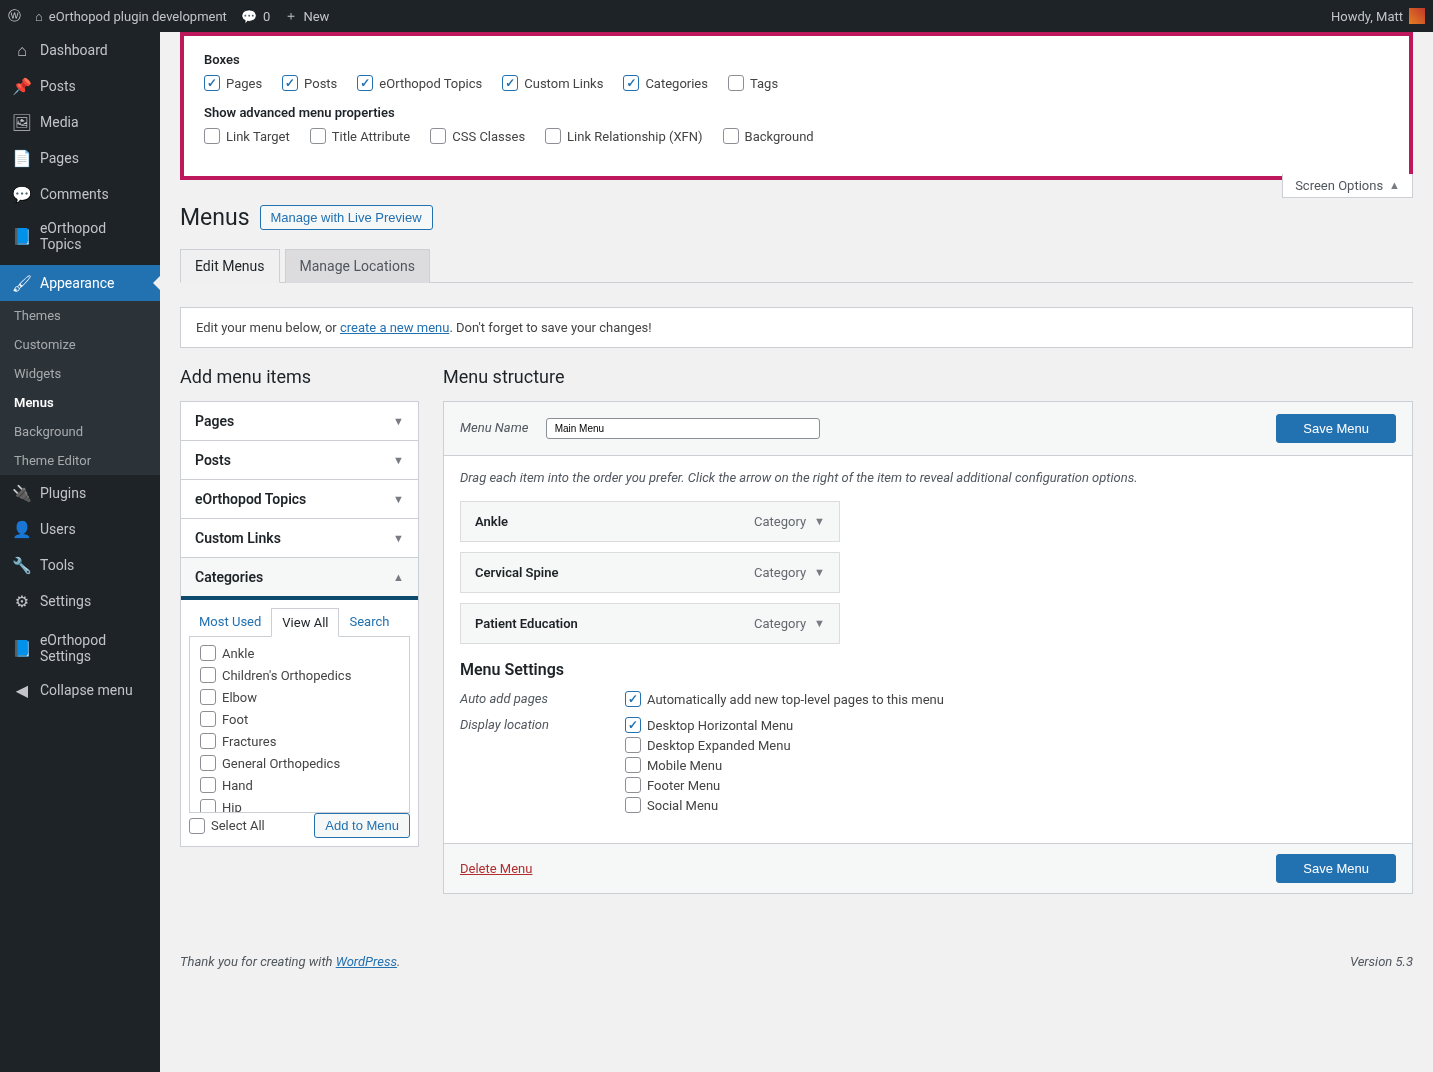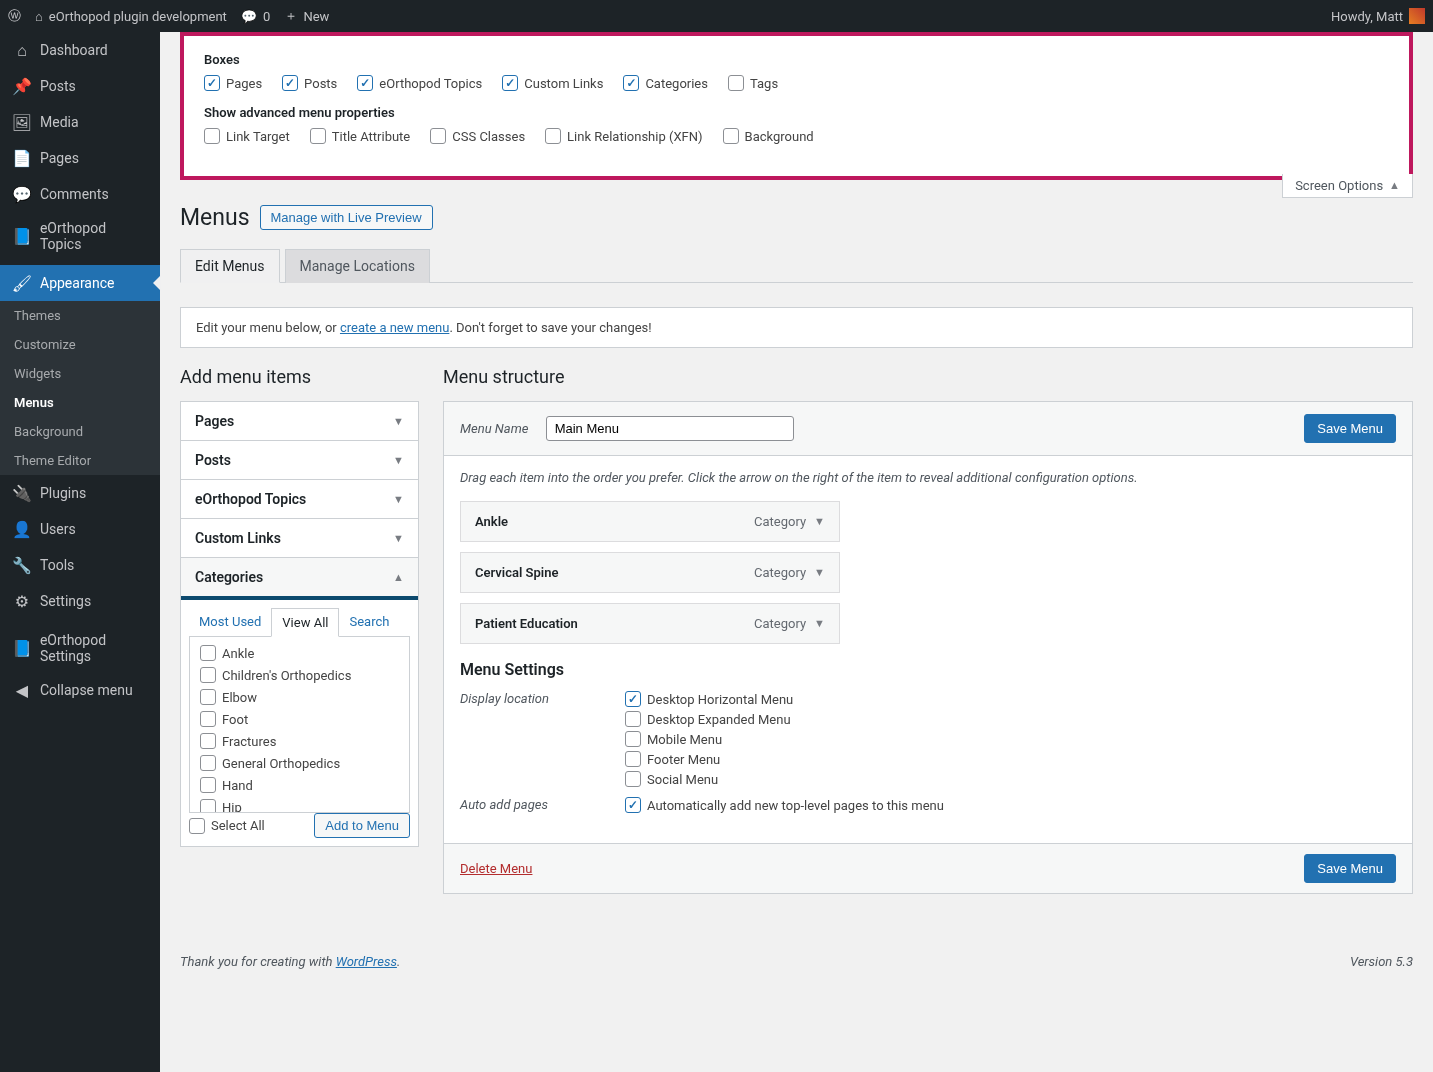--- a/index.html
+++ b/index.html
@@ -67,22 +67,22 @@
 .inner-tab { padding: 6px 10px; color:#2271b1; cursor:pointer; }
 .inner-tab.active { background:#fff; border:1px solid #ccd0d4; border-bottom:1px solid #fff; margin-bottom:-1px; color:#1d2327; }
 .cat-list { height: 176px; overflow-y: scroll; border:1px solid #ccd0d4; border-top:none; padding: 8px 10px; }
 .cat-list .cb { margin-bottom: 6px; }
 .acc-footer { display:flex; justify-content:space-between; align-items:center; margin-top: 0; }
 
 
 .panel { border:1px solid #ccd0d4; background:#fff; }
 .panel-header { background:#f6f7f7; padding: 12px 16px; display:flex; justify-content:space-between; align-items:center; border-bottom:1px solid #ccd0d4; }
 .panel-header label { font-style: italic; color:#50575e; font-size:13px; }
-.panel-header input[type=text] { margin-left:14px; padding: 4px 8px; border:1px solid #8c8f94; border-radius:3px; width: 248px; font-size: 13px; }
-.btn-primary { background:#2271b1; color:#fff; border:1px solid #2271b1; padding:6px 12px; border-radius:3px; font-size:13px; cursor:pointer; }
+.panel-header input[type=text] { margin-left:14px; padding: 4px 8px; border:1px solid #8c8f94; border-radius:3px; width: 274px; font-size: 10px; }
+.btn-primary { background:#2271b1; color:#fff; border:1px solid #2271b1; padding:6px 26px; border-radius:3px; font-size:13px; cursor:pointer; }
 .panel-body { padding: 14px 16px 20px; }
 .hint { font-size:13px; color:#50575e; margin-bottom: 16px; font-style: italic; }
 .menu-struct-item { width: 380px; border:1px solid #dcdcde; background:#f6f7f7; padding: 12px 14px; display:flex; justify-content:space-between; align-items:center; margin-bottom: 10px; cursor: move; }
 .menu-struct-item .label { font-weight:600; color:#1d2327; }
 .menu-struct-item .type { color:#646970; font-size:13px; display:flex; gap:8px; align-items:center; }
 .settings-row { display:flex; margin-bottom: 6px; }
 .settings-row .lbl { width: 165px; font-style:italic; color:#50575e; }
 .settings-row .opts { flex:1; }
 .settings-row .cb { margin-bottom: 4px; }
 .panel-footer { background:#f6f7f7; border-top:1px solid #ccd0d4; padding: 10px 16px; display:flex; justify-content:space-between; align-items:center; }
@@ -369,52 +369,52 @@
                   <span class="type">Category <span class="caret">▼</span></span>
                 </div>
                 <div class="menu-struct-item">
                   <span class="label">Patient Education</span>
                   <span class="type">Category <span class="caret">▼</span></span>
                 </div>
               </div>
 
             <h3>Menu Settings</h3>
             <div class="settings-row">
-              <div class="lbl">Display location</div>
-              <div class="opts" id="locations">
-                  <label class="cb">
-                    <span class="cbx checked"></span>
-                    <span>Desktop Horizontal Menu</span>
-                  </label>
-                  <label class="cb">
-                    <span class="cbx"></span>
-                    <span>Desktop Expanded Menu</span>
-                  </label>
-                  <label class="cb">
-                    <span class="cbx"></span>
-                    <span>Mobile Menu</span>
-                  </label>
-                  <label class="cb">
-                    <span class="cbx"></span>
-                    <span>Footer Menu</span>
-                  </label>
-                  <label class="cb">
-                    <span class="cbx"></span>
-                    <span>Social Menu</span>
-                  </label>
-                </div>
-            </div>
-            <div class="settings-row">
               <div class="lbl">Auto add pages</div>
               <div class="opts">
                 <label class="cb">
                     <span class="cbx checked"></span>
                     <span>Automatically add new top-level pages to this menu</span>
                   </label>
               </div>
+            </div>
+            <div class="settings-row">
+              <div class="lbl">Display location</div>
+              <div class="opts" id="locations">
+                  <label class="cb">
+                    <span class="cbx checked"></span>
+                    <span>Desktop Horizontal Menu</span>
+                  </label>
+                  <label class="cb">
+                    <span class="cbx"></span>
+                    <span>Desktop Expanded Menu</span>
+                  </label>
+                  <label class="cb">
+                    <span class="cbx"></span>
+                    <span>Mobile Menu</span>
+                  </label>
+                  <label class="cb">
+                    <span class="cbx"></span>
+                    <span>Footer Menu</span>
+                  </label>
+                  <label class="cb">
+                    <span class="cbx"></span>
+                    <span>Social Menu</span>
+                  </label>
+                </div>
             </div>
           </div>
           <div class="panel-footer">
             <span class="delete-link">Delete Menu</span>
             <button class="btn-primary">Save Menu</button>
           </div>
         </div>
       </div>
     </div>
 

